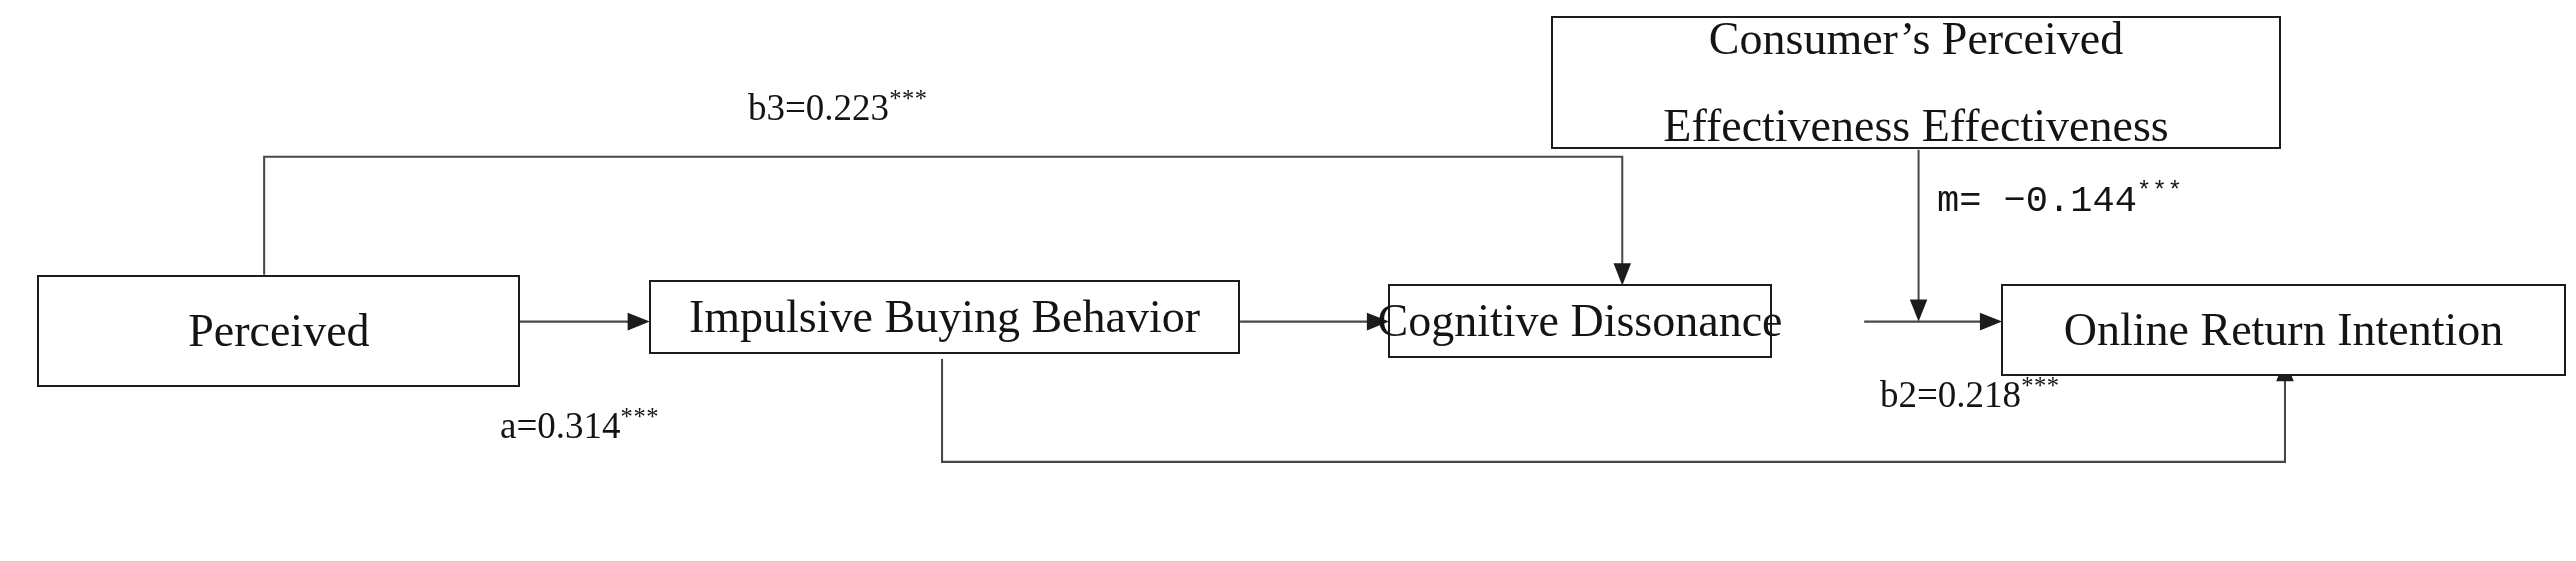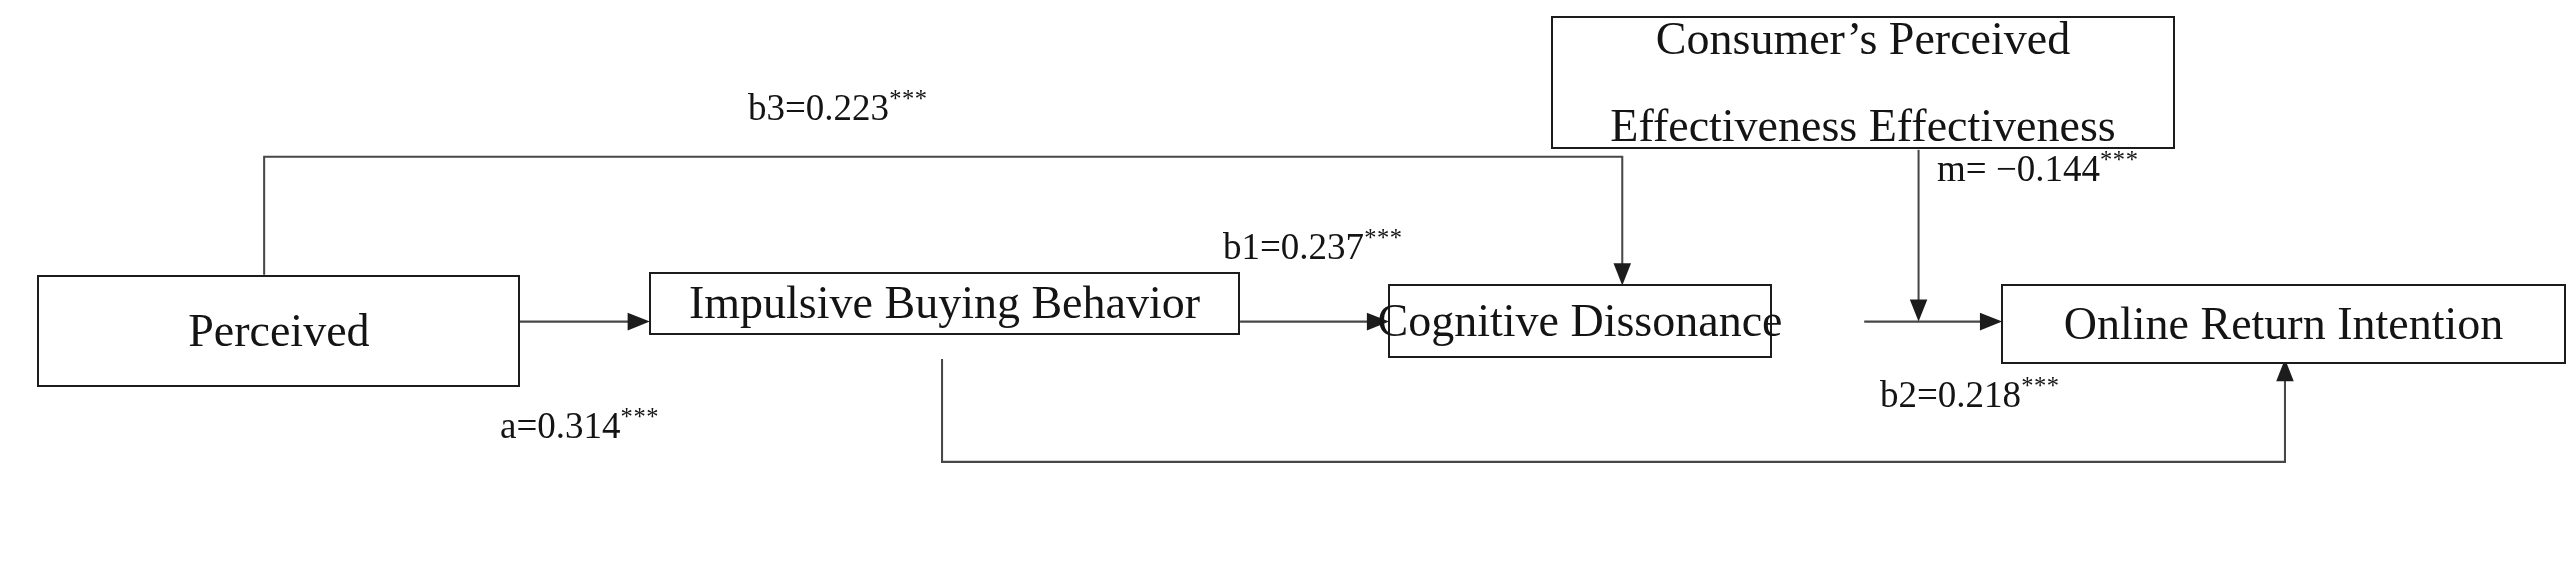--- a/index.html
+++ b/index.html
@@ -42,40 +42,40 @@
     display:flex;
     flex-direction:column;
     justify-content:center;
     align-items:center;
     text-align:center;
     font-size:46px;
     line-height:1.28;
     white-space:nowrap;
   }
   .box-pio{left:23.4px;top:275px;width:483px;height:112px;margin-left:14px;}
-  .box-ibb{left:649px;top:272px;width:591px;height:63px;}
+  .box-ibb{left:649px;top:280px;width:591px;height:74px;}
   .box-cd{left:1388px;top:284px;width:384px;height:74px;}
-  .box-ori{left:2001px;top:284px;width:565px;height:80px;}
-  .box-cpee{left:1551px;top:16.4px;width:624px;height:133px;gap:28px;}
+  .box-ori{left:2001px;top:284px;width:565px;height:92px;}
+  .box-cpee{left:1551px;top:16.4px;width:730px;height:133px;gap:28px;}
   .plabel{
     position:absolute;
     font-size:37px;
     line-height:37px;
     white-space:nowrap;
     color:var(--text-color);
   }
   .plabel .sig{
     font-size:24.5px;
     position:relative;
     top:-13px;
     letter-spacing:0.6px;
   }
   .plabel-b3{left:748px;top:89px;}
   .plabel-b1{left:1223px;top:228px;}
-  .plabel-m{left:1937px;top:150px;}
+  .plabel-m{left:1937px;top:183px;font-family:Liberation Mono, monospace;}
   .plabel-a{left:500px;top:407px;}
   .plabel-b2{left:1880px;top:376px;}
   .plabel-b4{left:1552px;top:499px;}
 </style>
 </head>
 <body>
 
 <div class="figure">
 
   <svg class="connectors" viewBox="0 0 4408 961" xmlns="http://www.w3.org/2000/svg">
@@ -129,23 +129,20 @@
 
   <div class="box box-cpee">
     <span>Consumer’s Perceived</span>
     <span>Effectiveness Effectiveness</span>
   </div>
 
   <div class="plabel plabel-b3">
     <span>b3=0.223</span><span class="sig">***</span>
   </div>
 
-  <div class="plabel plabel-b1">
-    <span>b1=0.237</span><span class="sig">***</span>
-  </div>
 
   <div class="plabel plabel-m">
     <span>m= −0.144</span><span class="sig">***</span>
   </div>
 
   <div class="plabel plabel-a">
     <span>a=0.314</span><span class="sig">***</span>
   </div>
 
   <div class="plabel plabel-b2">

